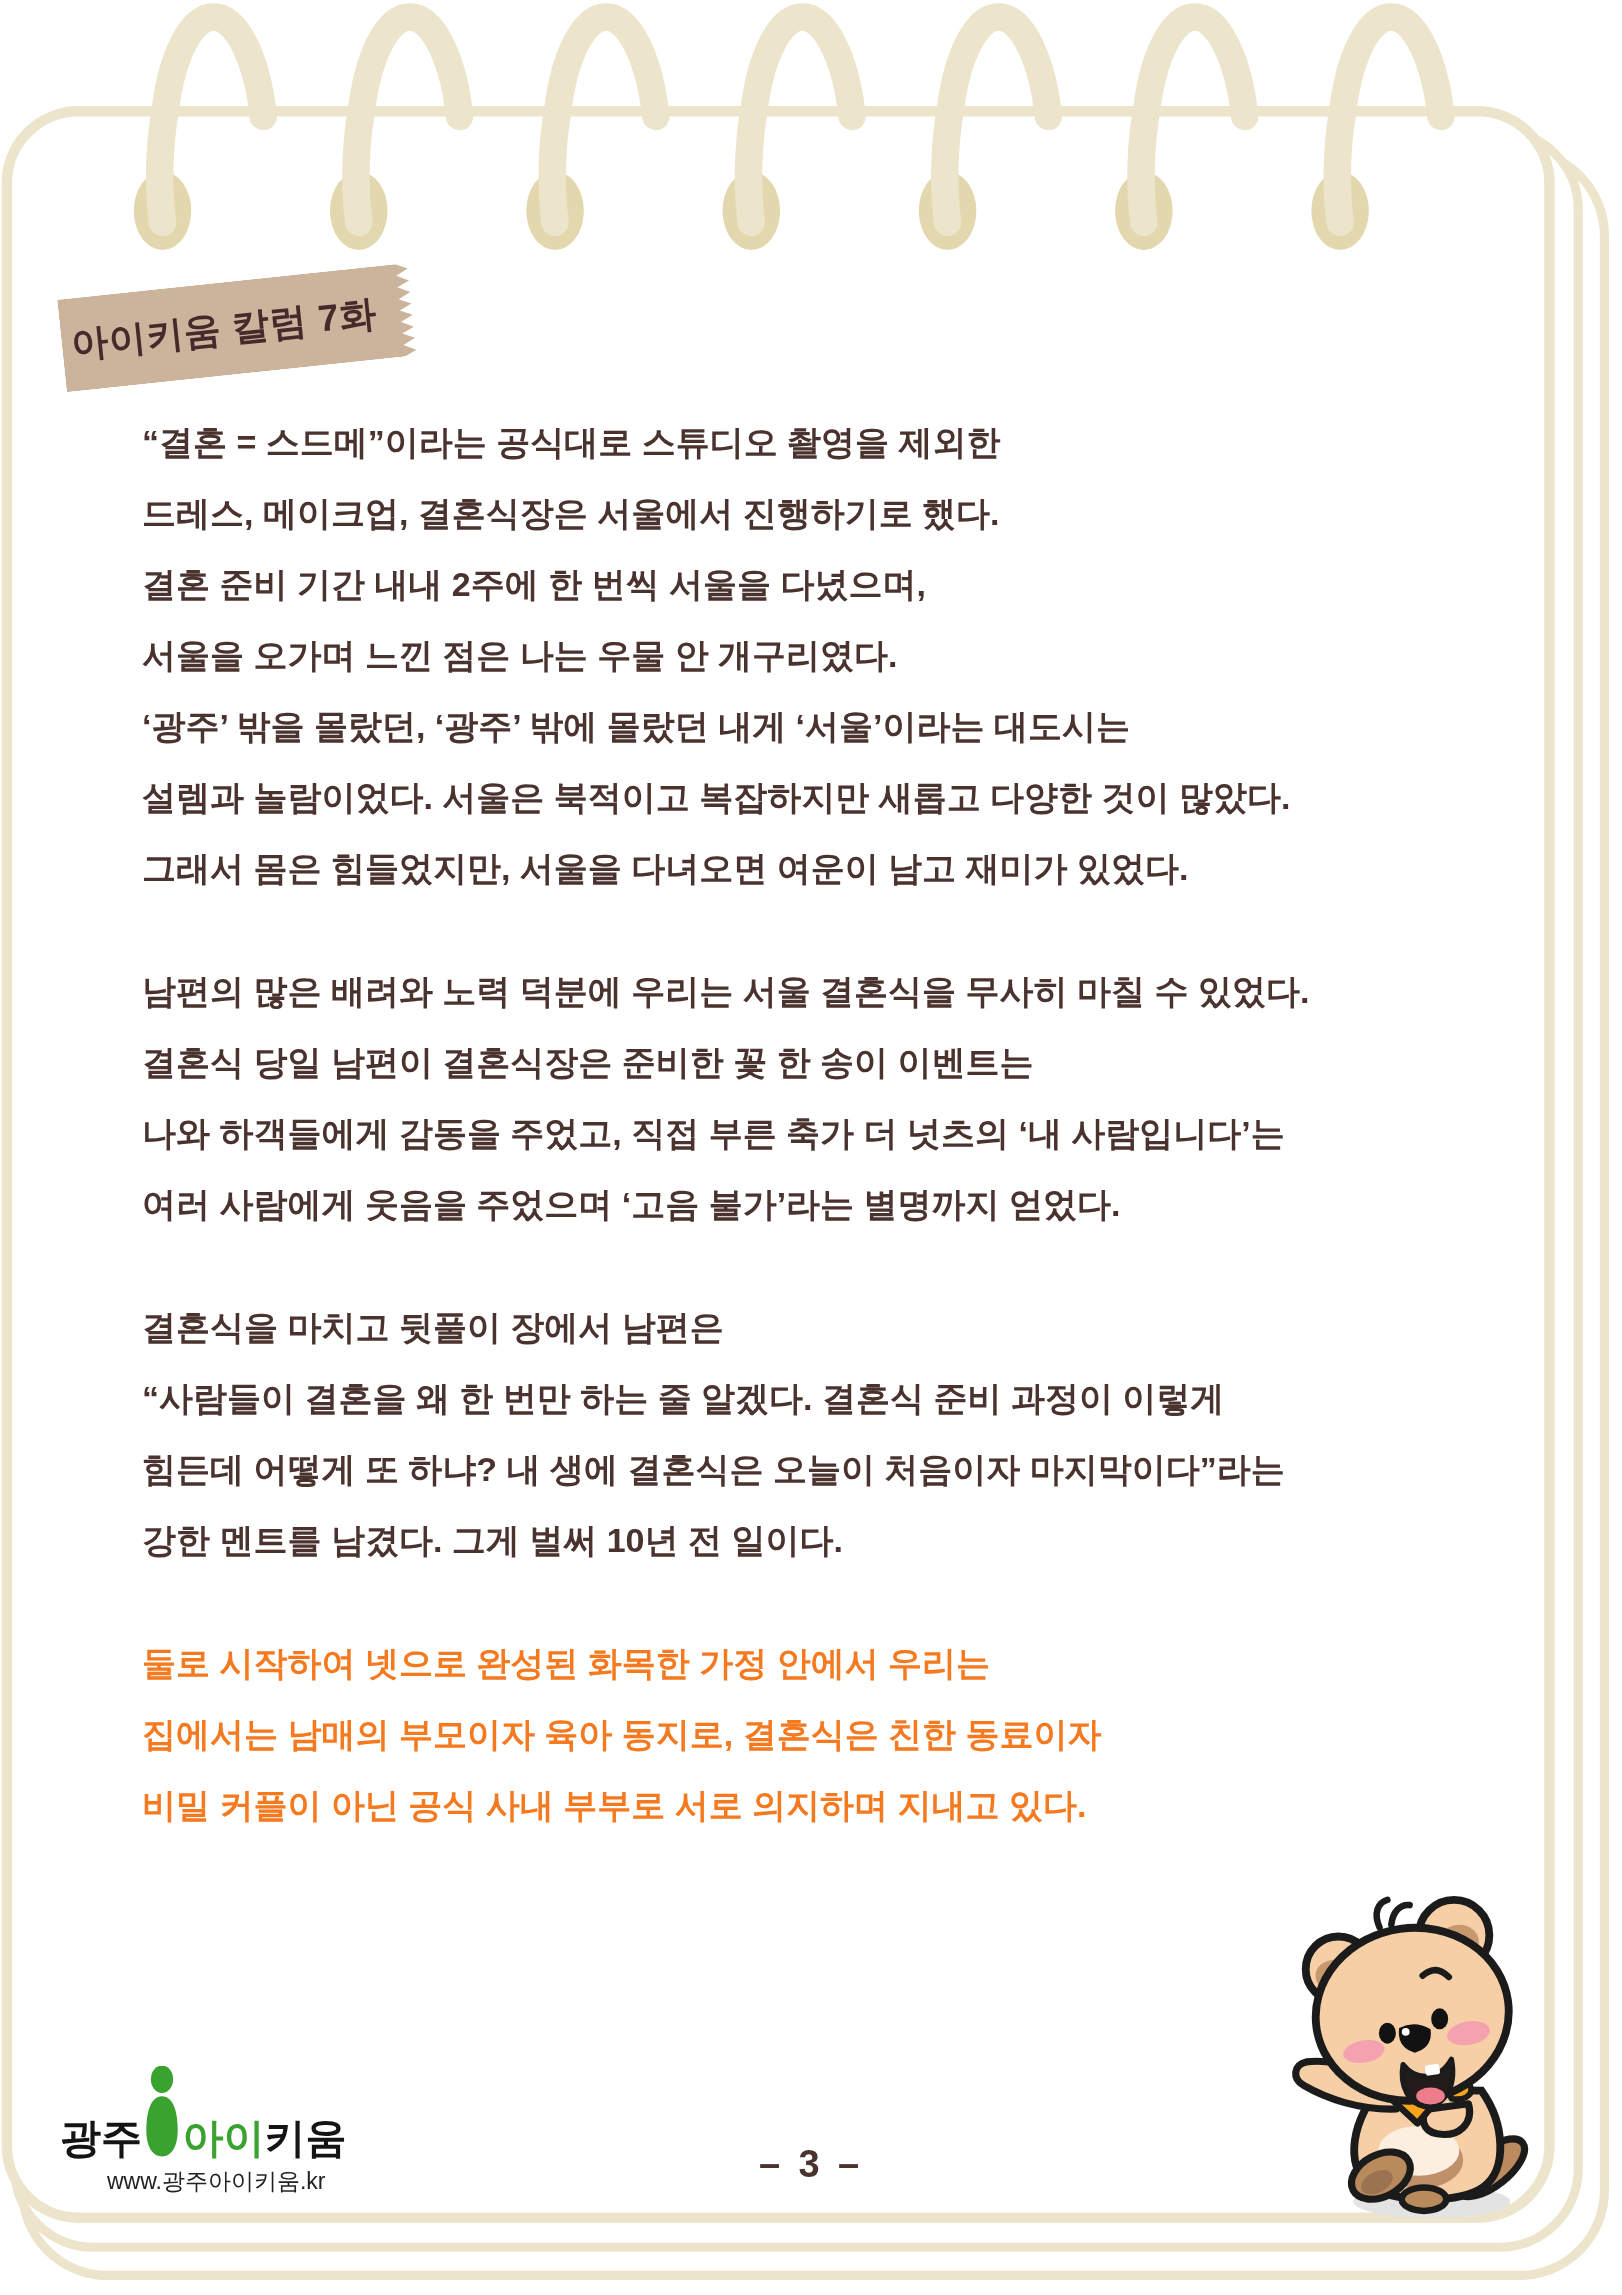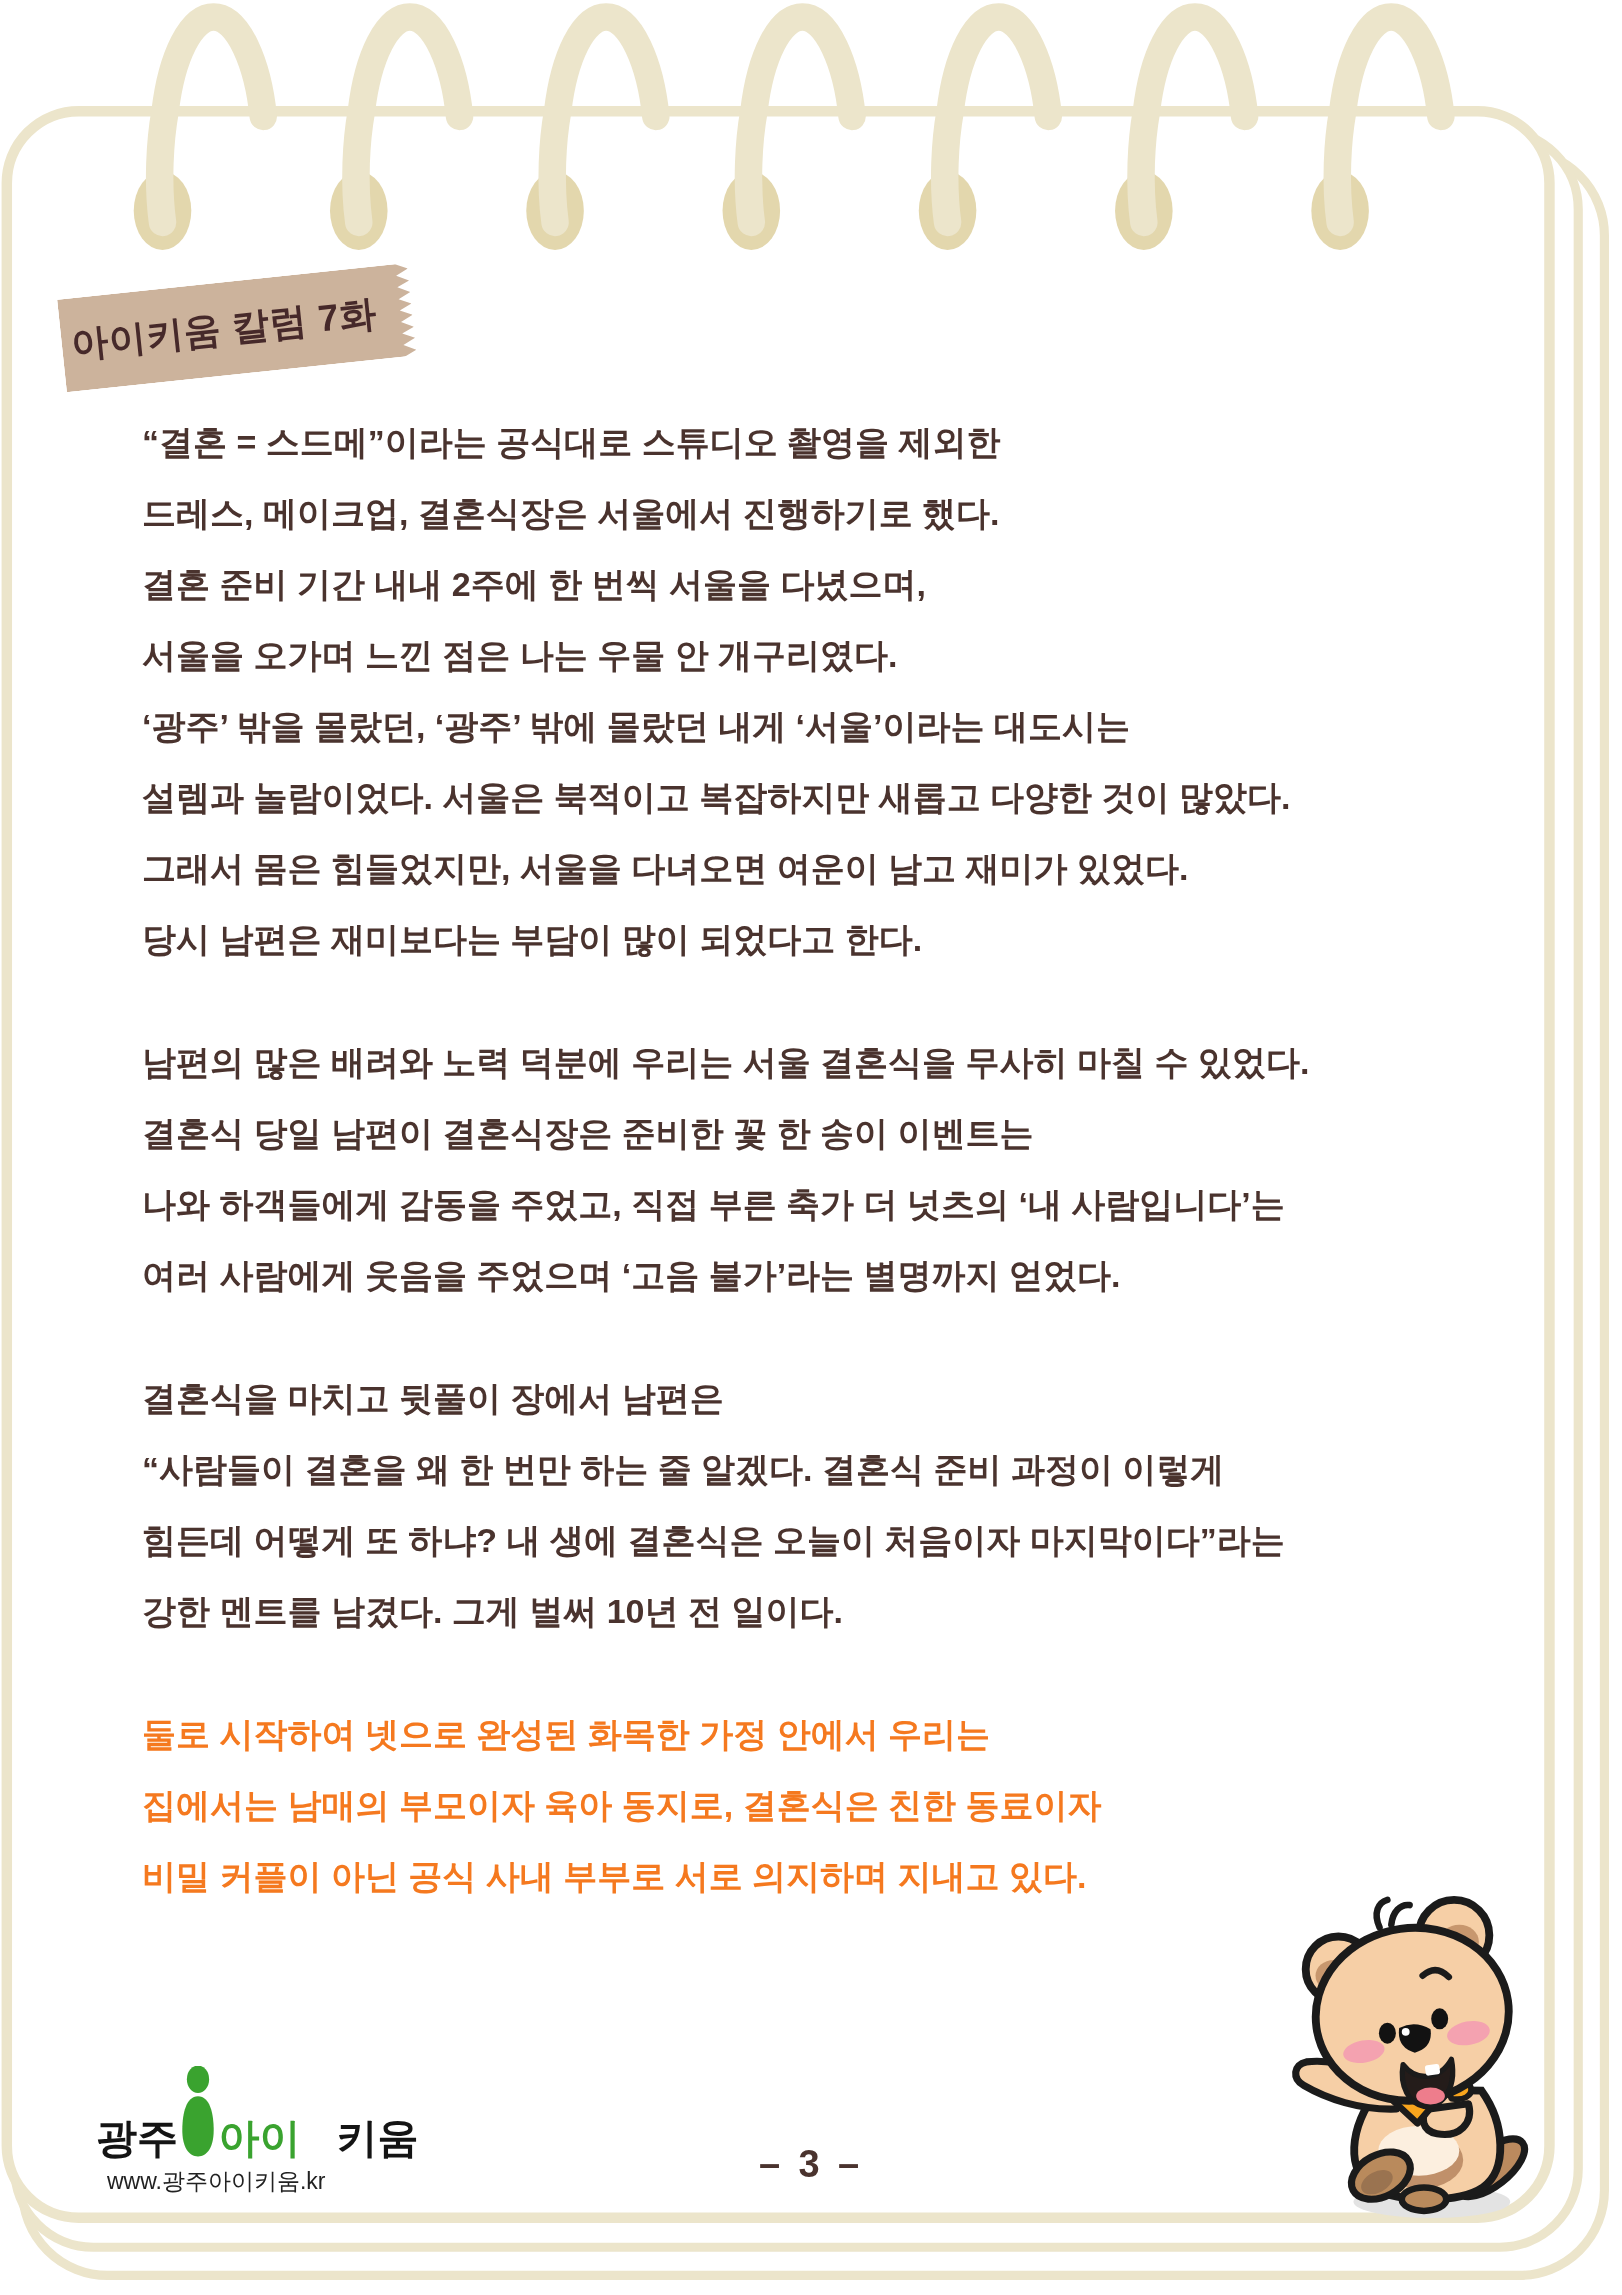--- a/index.html
+++ b/index.html
@@ -32,21 +32,21 @@
   .para{margin:0 0 52px 0;}
   .line{height:71px;line-height:71px;white-space:nowrap;}
   .para.highlight{color:#f5791f;}
 
   
   .logo{
     position:absolute;left:60px;top:2081px;width:249px;height:111px;
   }
   .logo-row{display:flex;align-items:flex-end;height:77px;}
   .logo-txt{font-size:41px;font-weight:700;line-height:0.95;white-space:nowrap;}
-  .logo-black{color:#141414;margin-left:36px;}
+  .logo-black{color:#141414;}
   .logo-green{color:#3aa32f;}
   .logo-figure{width:34px;height:92px;margin:0 3.9px 0 2.6px;flex:0 0 auto;}
   .logo-url{
     margin-top:7.9px;margin-left:47px;color:#222;font-size:23px;font-weight:400;
     letter-spacing:0px;white-space:nowrap;
   }
   .page-num{
     position:absolute;left:713px;top:2143px;width:196px;text-align:center;
     color:#4a332e;font-size:38px;font-weight:700;letter-spacing:3.9px;white-space:nowrap;
   }
@@ -91,21 +91,20 @@
 
 <div class="article">
   <div class="para">
     <div class="line">“결혼 = 스드메”이라는 공식대로 스튜디오 촬영을 제외한</div>
     <div class="line">드레스, 메이크업, 결혼식장은 서울에서 진행하기로 했다.</div>
     <div class="line">결혼 준비 기간 내내 2주에 한 번씩 서울을 다녔으며,</div>
     <div class="line">서울을 오가며 느낀 점은 나는 우물 안 개구리였다.</div>
     <div class="line">‘광주’ 밖을 몰랐던, ‘광주’ 밖에 몰랐던 내게 ‘서울’이라는 대도시는</div>
     <div class="line">설렘과 놀람이었다. 서울은 북적이고 복잡하지만 새롭고 다양한 것이 많았다.</div>
     <div class="line">그래서 몸은 힘들었지만, 서울을 다녀오면 여운이 남고 재미가 있었다.</div>
-    <div class="line">당시 남편은 재미보다는 부담이 많이 되었다고 한다.</div>
   </div>
   <div class="para">
     <div class="line">남편의 많은 배려와 노력 덕분에 우리는 서울 결혼식을 무사히 마칠 수 있었다.</div>
     <div class="line">결혼식 당일 남편이 결혼식장은 준비한 꽃 한 송이 이벤트는</div>
     <div class="line">나와 하객들에게 감동을 주었고, 직접 부른 축가 더 넛츠의 ‘내 사람입니다’는</div>
     <div class="line">여러 사람에게 웃음을 주었으며 ‘고음 불가’라는 별명까지 얻었다.</div>
   </div>
   <div class="para">
     <div class="line">결혼식을 마치고 뒷풀이 장에서 남편은</div>
     <div class="line">“사람들이 결혼을 왜 한 번만 하는 줄 알겠다. 결혼식 준비 과정이 이렇게</div>

